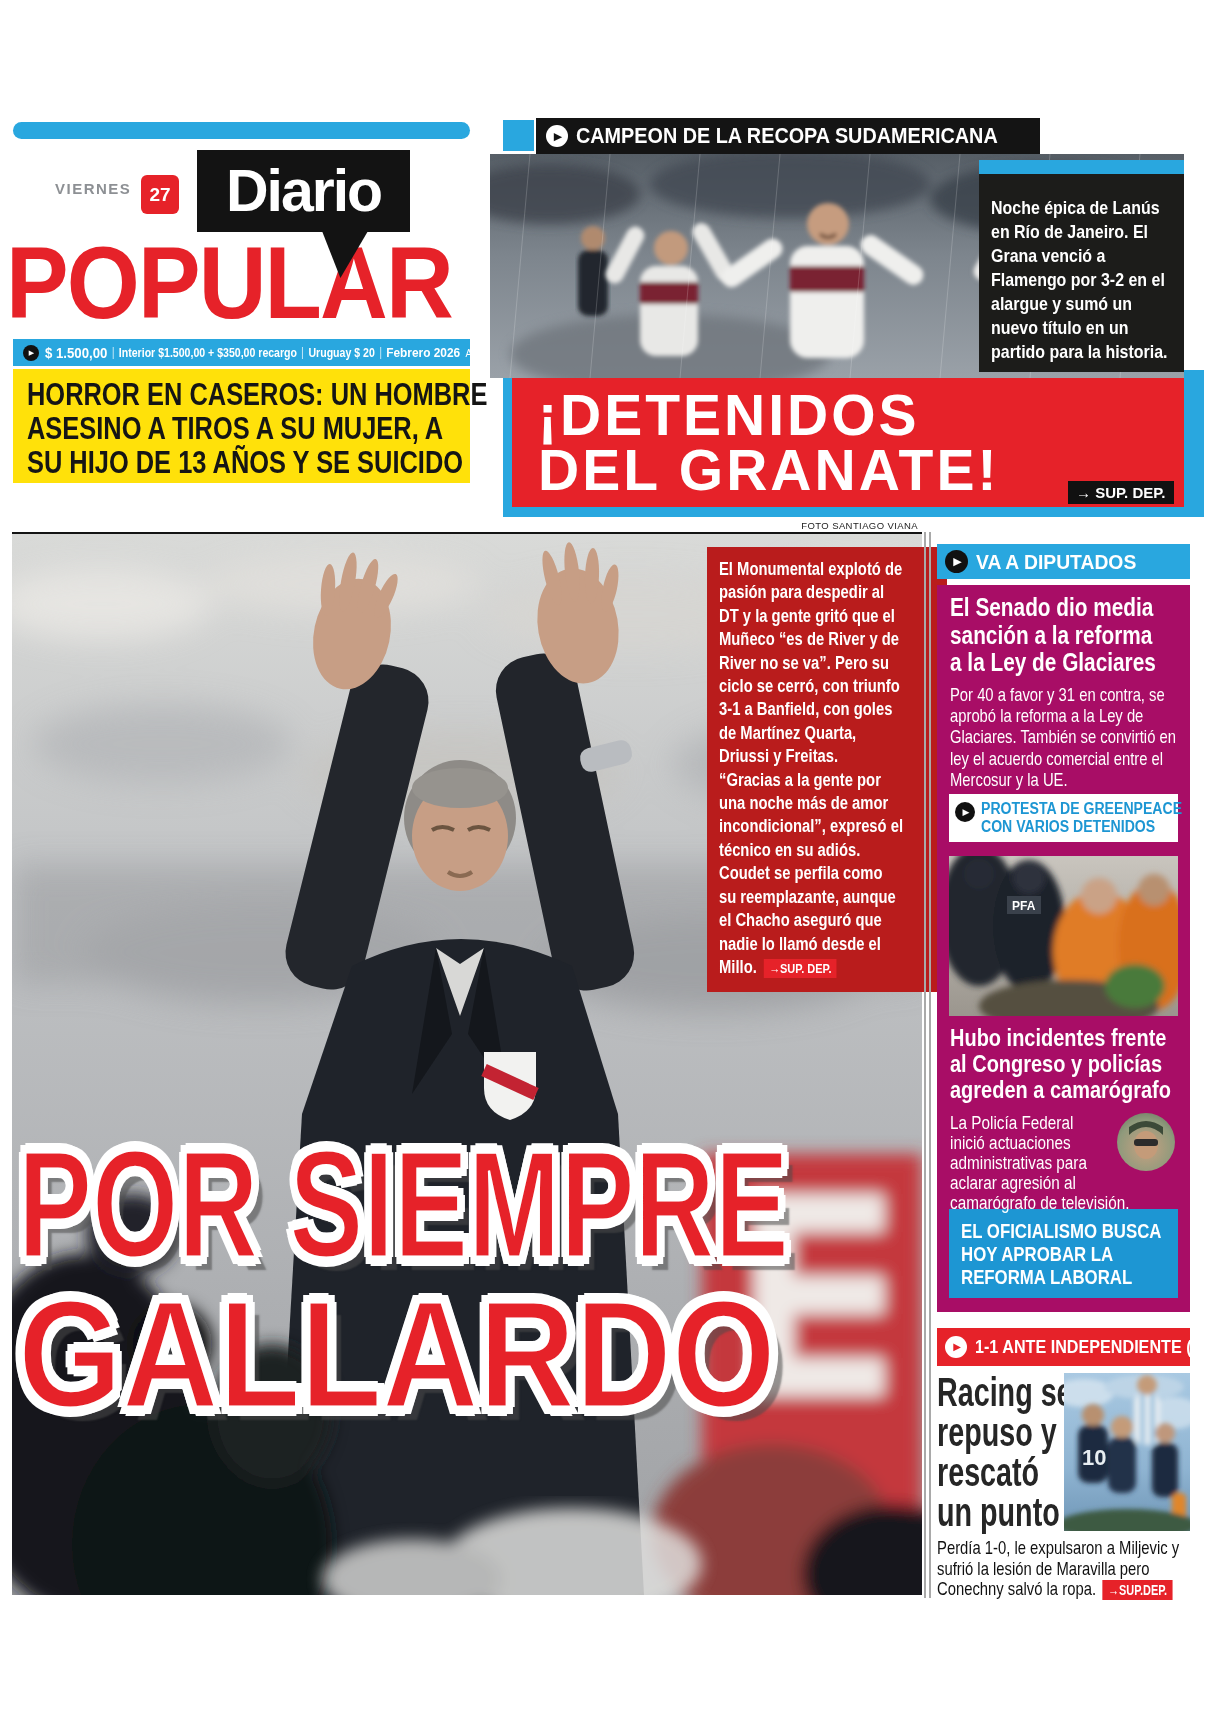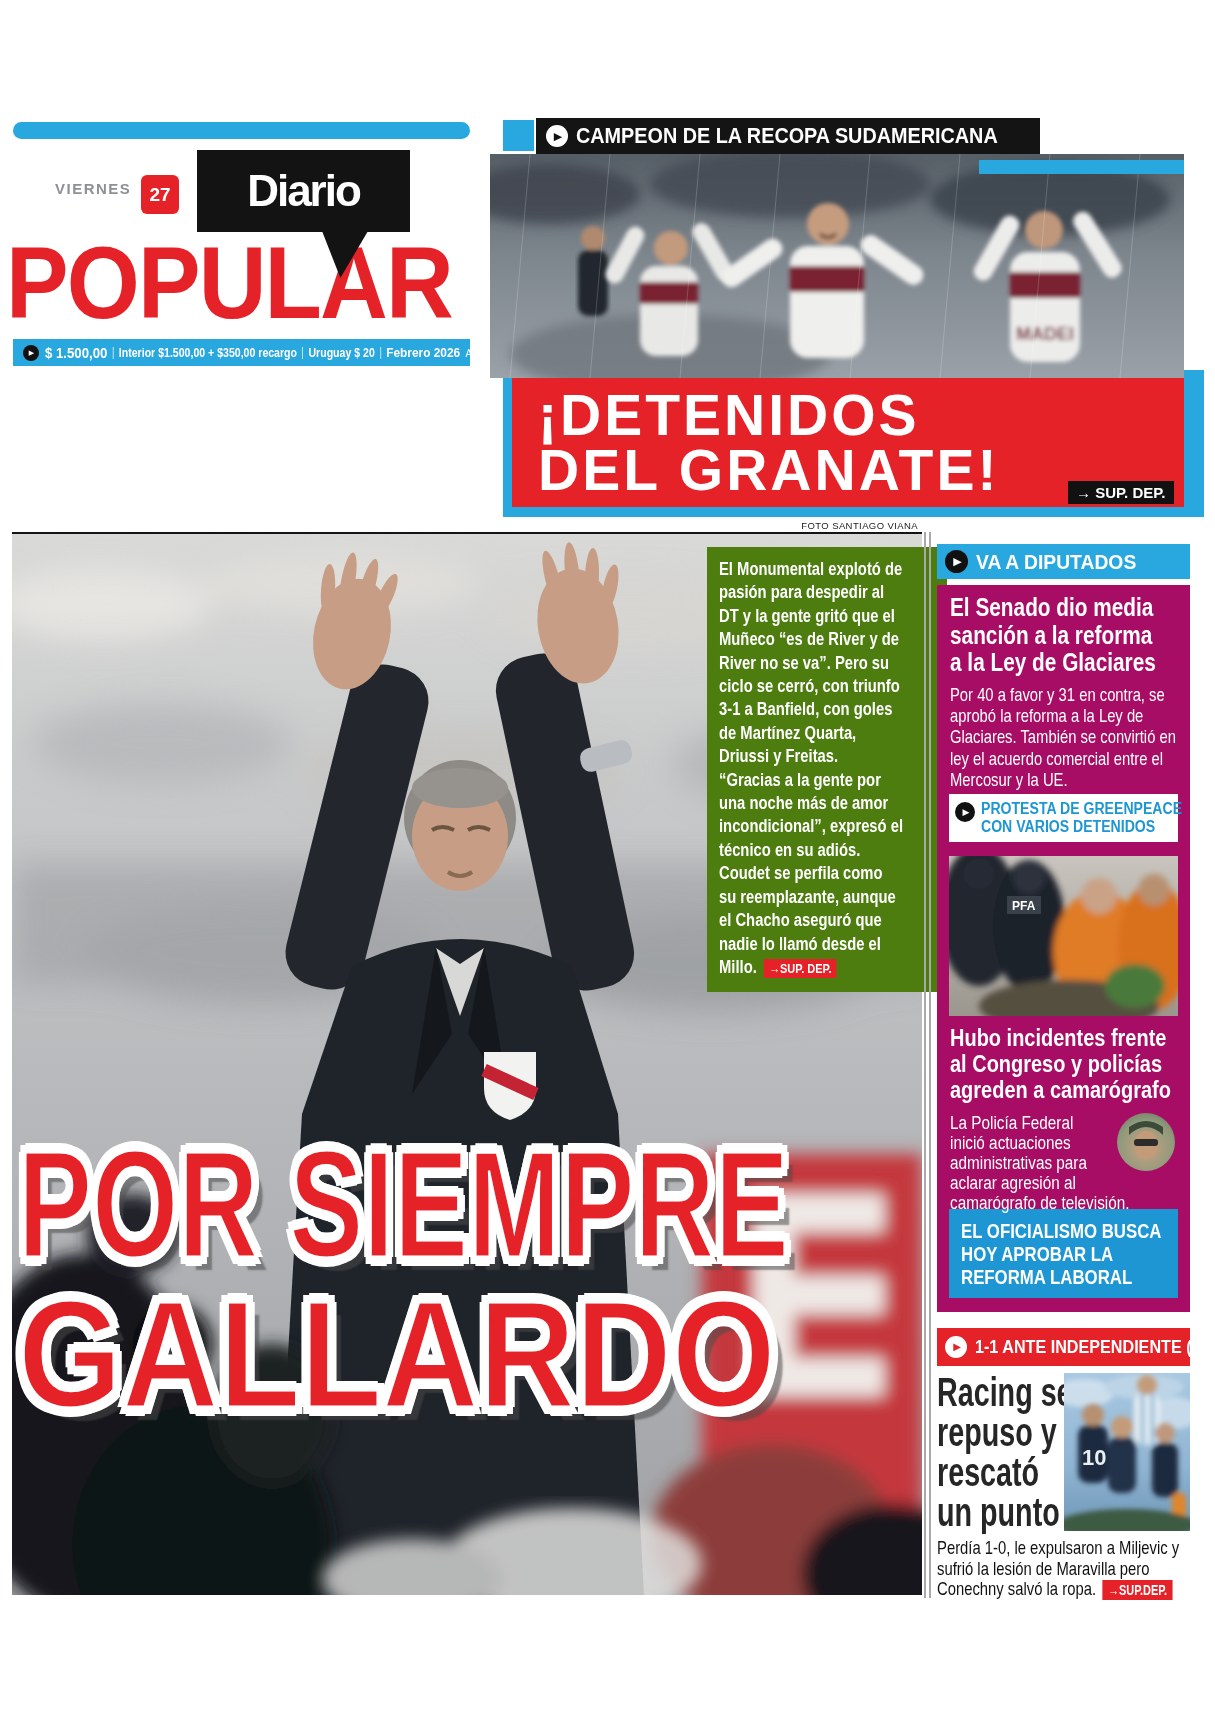--- a/index.html
+++ b/index.html
@@ -36,21 +36,21 @@
 
   <div class="abs" style="left:141px;top:175px;width:38px;height:39px;background:var(--red);border-radius:6px;
               display:flex;align-items:center;justify-content:center;">
     <span class="b" style="color:#fff;font-size:19px;">27</span>
   </div>
 
   <div class="abs b cond" style="left:6px;top:232px;font-size:102px;line-height:1;color:var(--red);letter-spacing:-2px;transform:scaleX(0.92);">POPULAR</div>
 
   <div class="abs" style="left:197px;top:150px;width:213px;height:82px;background:#131313;
               display:flex;align-items:center;justify-content:center;">
-    <span class="b" style="color:#fff;font-size:44px;letter-spacing:-2px;">Diario</span>
+    <span class="b" style="color:#fff;font-size:59px;letter-spacing:-2px;">Diario</span>
   </div>
   <div class="abs" style="left:322px;top:231px;width:46px;height:47px;background:#131313;
               clip-path:polygon(0 0,100% 0,40% 100%);"></div>
 
   <div class="abs" style="left:13px;top:339px;width:457px;height:27px;background:var(--cyan);
               display:flex;align-items:center;padding:0 0 0 10px;box-sizing:border-box;color:#fff;">
     <span class="picon" style="width:16px;height:16px;background:#111;margin-right:6px;">
       <span style="color:#fff;font-size:7px;margin-left:1px;">▶</span>
     </span>
     <span class="cond nowrap" style="transform:scaleX(0.88);display:flex;align-items:center;gap:6px;">
@@ -60,20 +60,28 @@
       <span style="width:1px;height:12px;background:rgba(255,255,255,.8);"></span>
       <span class="b" style="font-size:12px;">Uruguay $ 20</span>
       <span style="width:1px;height:12px;background:rgba(255,255,255,.8);"></span>
       <span class="b" style="font-size:13.5px;">Febrero 2026</span>
       <span style="font-size:11px;">Año: LI</span>
       <span style="width:1px;height:12px;background:rgba(255,255,255,.8);"></span>
       <span style="font-size:11px;">Nº: 18.631</span>
     </span>
   </div>
 
+  <div class="abs" style="left:13px;top:369px;width:457px;height:114px;background:var(--yellow);
+              padding:9px 0 0 14px;box-sizing:border-box;">
+    <div class="cond" style="transform:scaleX(0.82);width:550px;">
+      <div class="line b" style="font-size:31px;line-height:34px;color:#151515;">HORROR EN CASEROS: UN HOMBRE</div>
+      <div class="line b" style="font-size:31px;line-height:34px;color:#151515;">ASESINO A TIROS A SU MUJER, A</div>
+      <div class="line b" style="font-size:31px;line-height:34px;color:#151515;">SU HIJO DE 13 AÑOS Y SE SUICIDO</div>
+    </div>
+  </div>
 
   <div class="abs" style="left:503px;top:120px;width:31px;height:31px;background:var(--cyan);"></div>
 
   <div class="abs kbar" style="left:536px;top:118px;width:504px;height:36px;background:#141414;padding-left:10px;box-sizing:border-box;">
     <span class="picon" style="width:22px;height:22px;background:#fff;">
       <span style="color:#111;font-size:11px;margin-left:2px;">▶</span>
     </span>
     <span class="b cond nowrap" style="color:#fff;font-size:22px;transform:scaleX(0.9);transform-origin:left center;">CAMPEON DE LA RECOPA SUDAMERICANA</span>
   </div>
 
@@ -140,20 +148,24 @@
           <line x1="290" y1="0" x2="270" y2="224"></line>
         <line x1="380" y1="0" x2="360" y2="224"></line>
           <line x1="470" y1="0" x2="450" y2="224"></line>
         <line x1="560" y1="0" x2="540" y2="224"></line>
           <line x1="650" y1="0" x2="630" y2="224"></line>
       </g>
     </svg>
   </div>
 
   <div class="abs" style="left:979px;top:160px;width:205px;height:14px;background:var(--cyan);"></div>
+  <div class="abs" style="left:979px;top:174px;width:205px;height:198px;background:#1c1c1a;
+              padding:22px 12px 0 12px;box-sizing:border-box;">
+    <div class="cond b" style="width:215px;transform:scaleX(0.84);color:#fff;font-size:19px;line-height:24px;">Noche épica de Lanús en Río de Janeiro. El Grana venció a Flamengo por 3-2 en el alargue y sumó un nuevo título en un partido para la historia.</div>
+  </div>
 
   <div class="abs" style="left:503px;top:378px;width:9px;height:139px;background:var(--cyan);"></div>
   <div class="abs" style="left:1184px;top:370px;width:20px;height:147px;background:var(--cyan);"></div>
   <div class="abs" style="left:512px;top:507px;width:692px;height:10px;background:var(--cyan);"></div>
 
   <div class="abs" style="left:512px;top:378px;width:672px;height:129px;background:var(--red);
               padding:10px 0 0 26px;box-sizing:border-box;">
     <div class="line b" style="color:#fff;font-size:57px;line-height:55px;letter-spacing:3px;">¡DETENIDOS</div>
     <div class="line b" style="color:#fff;font-size:57px;line-height:55px;letter-spacing:3px;">DEL GRANATE!</div>
   </div>
@@ -245,21 +257,21 @@
         <ellipse cx="880" cy="1040" rx="90" ry="70" fill="#17191c"></ellipse>
       </g>
 
       <g filter="url(#gb8)" opacity="0.85">
         <ellipse cx="560" cy="1030" rx="130" ry="56" fill="#dfdfdd"></ellipse>
         <ellipse cx="400" cy="1045" rx="90" ry="40" fill="#d2d2d0"></ellipse>
       </g>
     </svg>
   </div>
 
-  <div class="abs" style="left:707px;top:547px;width:240px;background:#4d7c0f;padding:11px 10px 13px 12px;box-sizing:border-box;">
+  <div class="abs" style="left:707px;top:547px;width:240px;background:#b91c1c;padding:11px 10px 13px 12px;box-sizing:border-box;">
     <div class="cond" style="width:218px;transform:scaleX(0.845);">
       <span class="b" style="color:#fff;font-size:17.5px;line-height:23.4px;">El Monumental explotó de pasión para despedir al DT y la gente gritó que el Muñeco “es de River y de River no se va”. Pero su ciclo se cerró, con triunfo 3-1 a Banfield, con goles de Martínez Quarta, Driussi y Freitas. “Gracias a la gente por una noche más de amor incondicional”, expresó el técnico en su adiós. Coudet se perfila como su reemplazante, aunque el Chacho aseguró que nadie lo llamó desde el Millo.</span>
       <span class="tag" style="background:var(--red);font-size:13px;padding:3px 6px;margin-left:4px;">
         <span>→</span><span>SUP. DEP.</span>
       </span>
     </div>
   </div>
 
   <div class="abs" style="left:18px;top:1128px;">
     <div class="giant line cond" style="font-size:152px;height:150px;transform:scaleX(0.73);">POR SIEMPRE</div>

